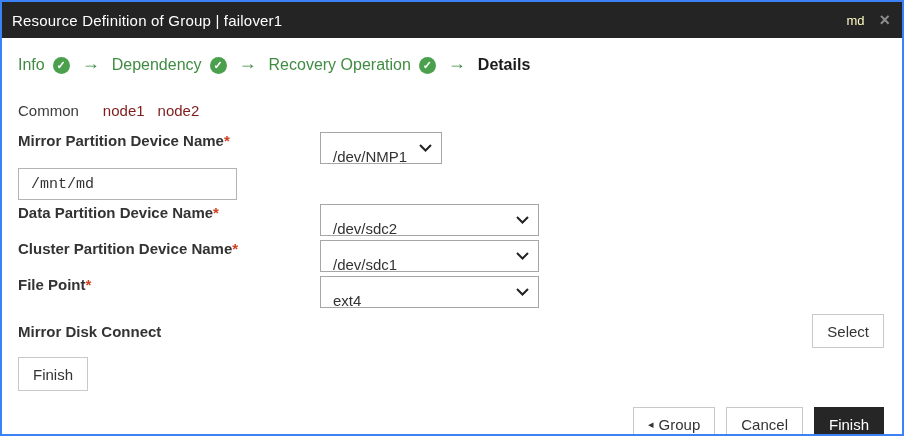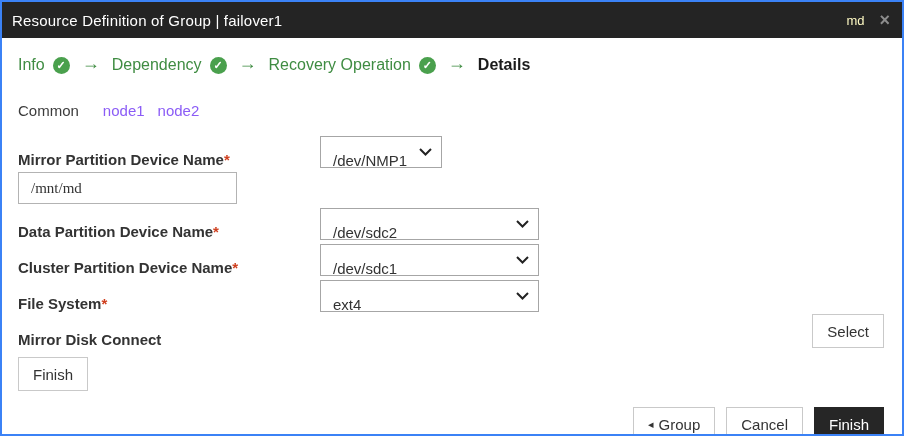--- a/index.html
+++ b/index.html
@@ -36,46 +36,46 @@
     background: #4aa04d; color: #ffffff;
     font-size: 11px; font-weight: bold;
     display: inline-flex; align-items: center; justify-content: center;
     margin-left: 8px;
   }
   .step-arrow { color: #3f8c42; font-weight: bold; font-size: 18px; margin: 0 12px; }
   .step-current { color: #1b1b1b; font-weight: bold; }
 
   .tabs { display: flex; align-items: center; margin-top: 28px; font-size: 15px; }
   .tab-active { color: #3c3c3c; margin-right: 24px; cursor: default; }
-  .tab-link { color: #8b5cf6; margin-right: 13px; cursor: pointer; }
+  .tab-link { color: #7f1d1d; margin-right: 13px; cursor: pointer; }
 
   .form { margin-top: 13px; }
-  .frow { display: flex; align-items: flex-end; height: 36px; }
+  .frow { display: flex; align-items: flex-start; height: 36px; }
   .flabel { flex: 0 0 302px; font-size: 15px; font-weight: bold; color: #333333; }
   .req { color: #cf3f1e; }
 
   .sel {
     position: relative; height: 32px;
     border: 1px solid #a6a6a6; background: #ffffff;
     display: flex; align-items: center;
     padding: 16px 30px 0 12px;
     font-size: 15px; color: #333333; cursor: pointer;
   }
   .sel.narrow { width: 122px; }
   .sel.wide  { width: 219px; }
   .chev { position: absolute; right: 9px; top: 50%; transform: translateY(-50%); display: flex; }
 
   .txt-input {
     width: 219px; height: 32px;
     border: 1px solid #b3b3b3; background: #ffffff;
     padding: 0 12px; font-size: 15px; color: #333333;
-    font-family: Liberation Serif, serif;
-  }
-
-  .frow-mirror { display: flex; align-items: flex-end; margin-top: 2px; height: 34px; }
+    font-family: Liberation Mono, monospace;
+  }
+
+  .frow-mirror { display: flex; align-items: center; margin-top: 2px; height: 34px; }
   .frow-mirror .spacer { flex: 1; }
 
   .btn {
     height: 34px; min-width: 64px;
     background: #ffffff; border: 1px solid #c9c9c9;
     color: #333333; font-size: 15px;
     display: inline-flex; align-items: center; justify-content: center;
     padding: 16px 14px; cursor: pointer;
     font-family: "Liberation Sans", sans-serif;
   }
@@ -160,21 +160,21 @@
           <span>/dev/sdc1</span>
           <span class="chev">
             <svg width="13" height="8" viewBox="0 0 13 8">
                 <path d="M1 1 L6.5 6.5 L12 1" fill="none" stroke="#222" stroke-width="2"></path>
               </svg>
           </span>
         </div>
       </div>
 
       <div class="frow">
-        <span class="flabel"><span>File System</span><span class="req">*</span></span>
+        <span class="flabel"><span>File Point</span><span class="req">*</span></span>
         <div class="sel wide">
           <span>ext4</span>
           <span class="chev">
             <svg width="13" height="8" viewBox="0 0 13 8">
                 <path d="M1 1 L6.5 6.5 L12 1" fill="none" stroke="#222" stroke-width="2"></path>
               </svg>
           </span>
         </div>
       </div>
 

